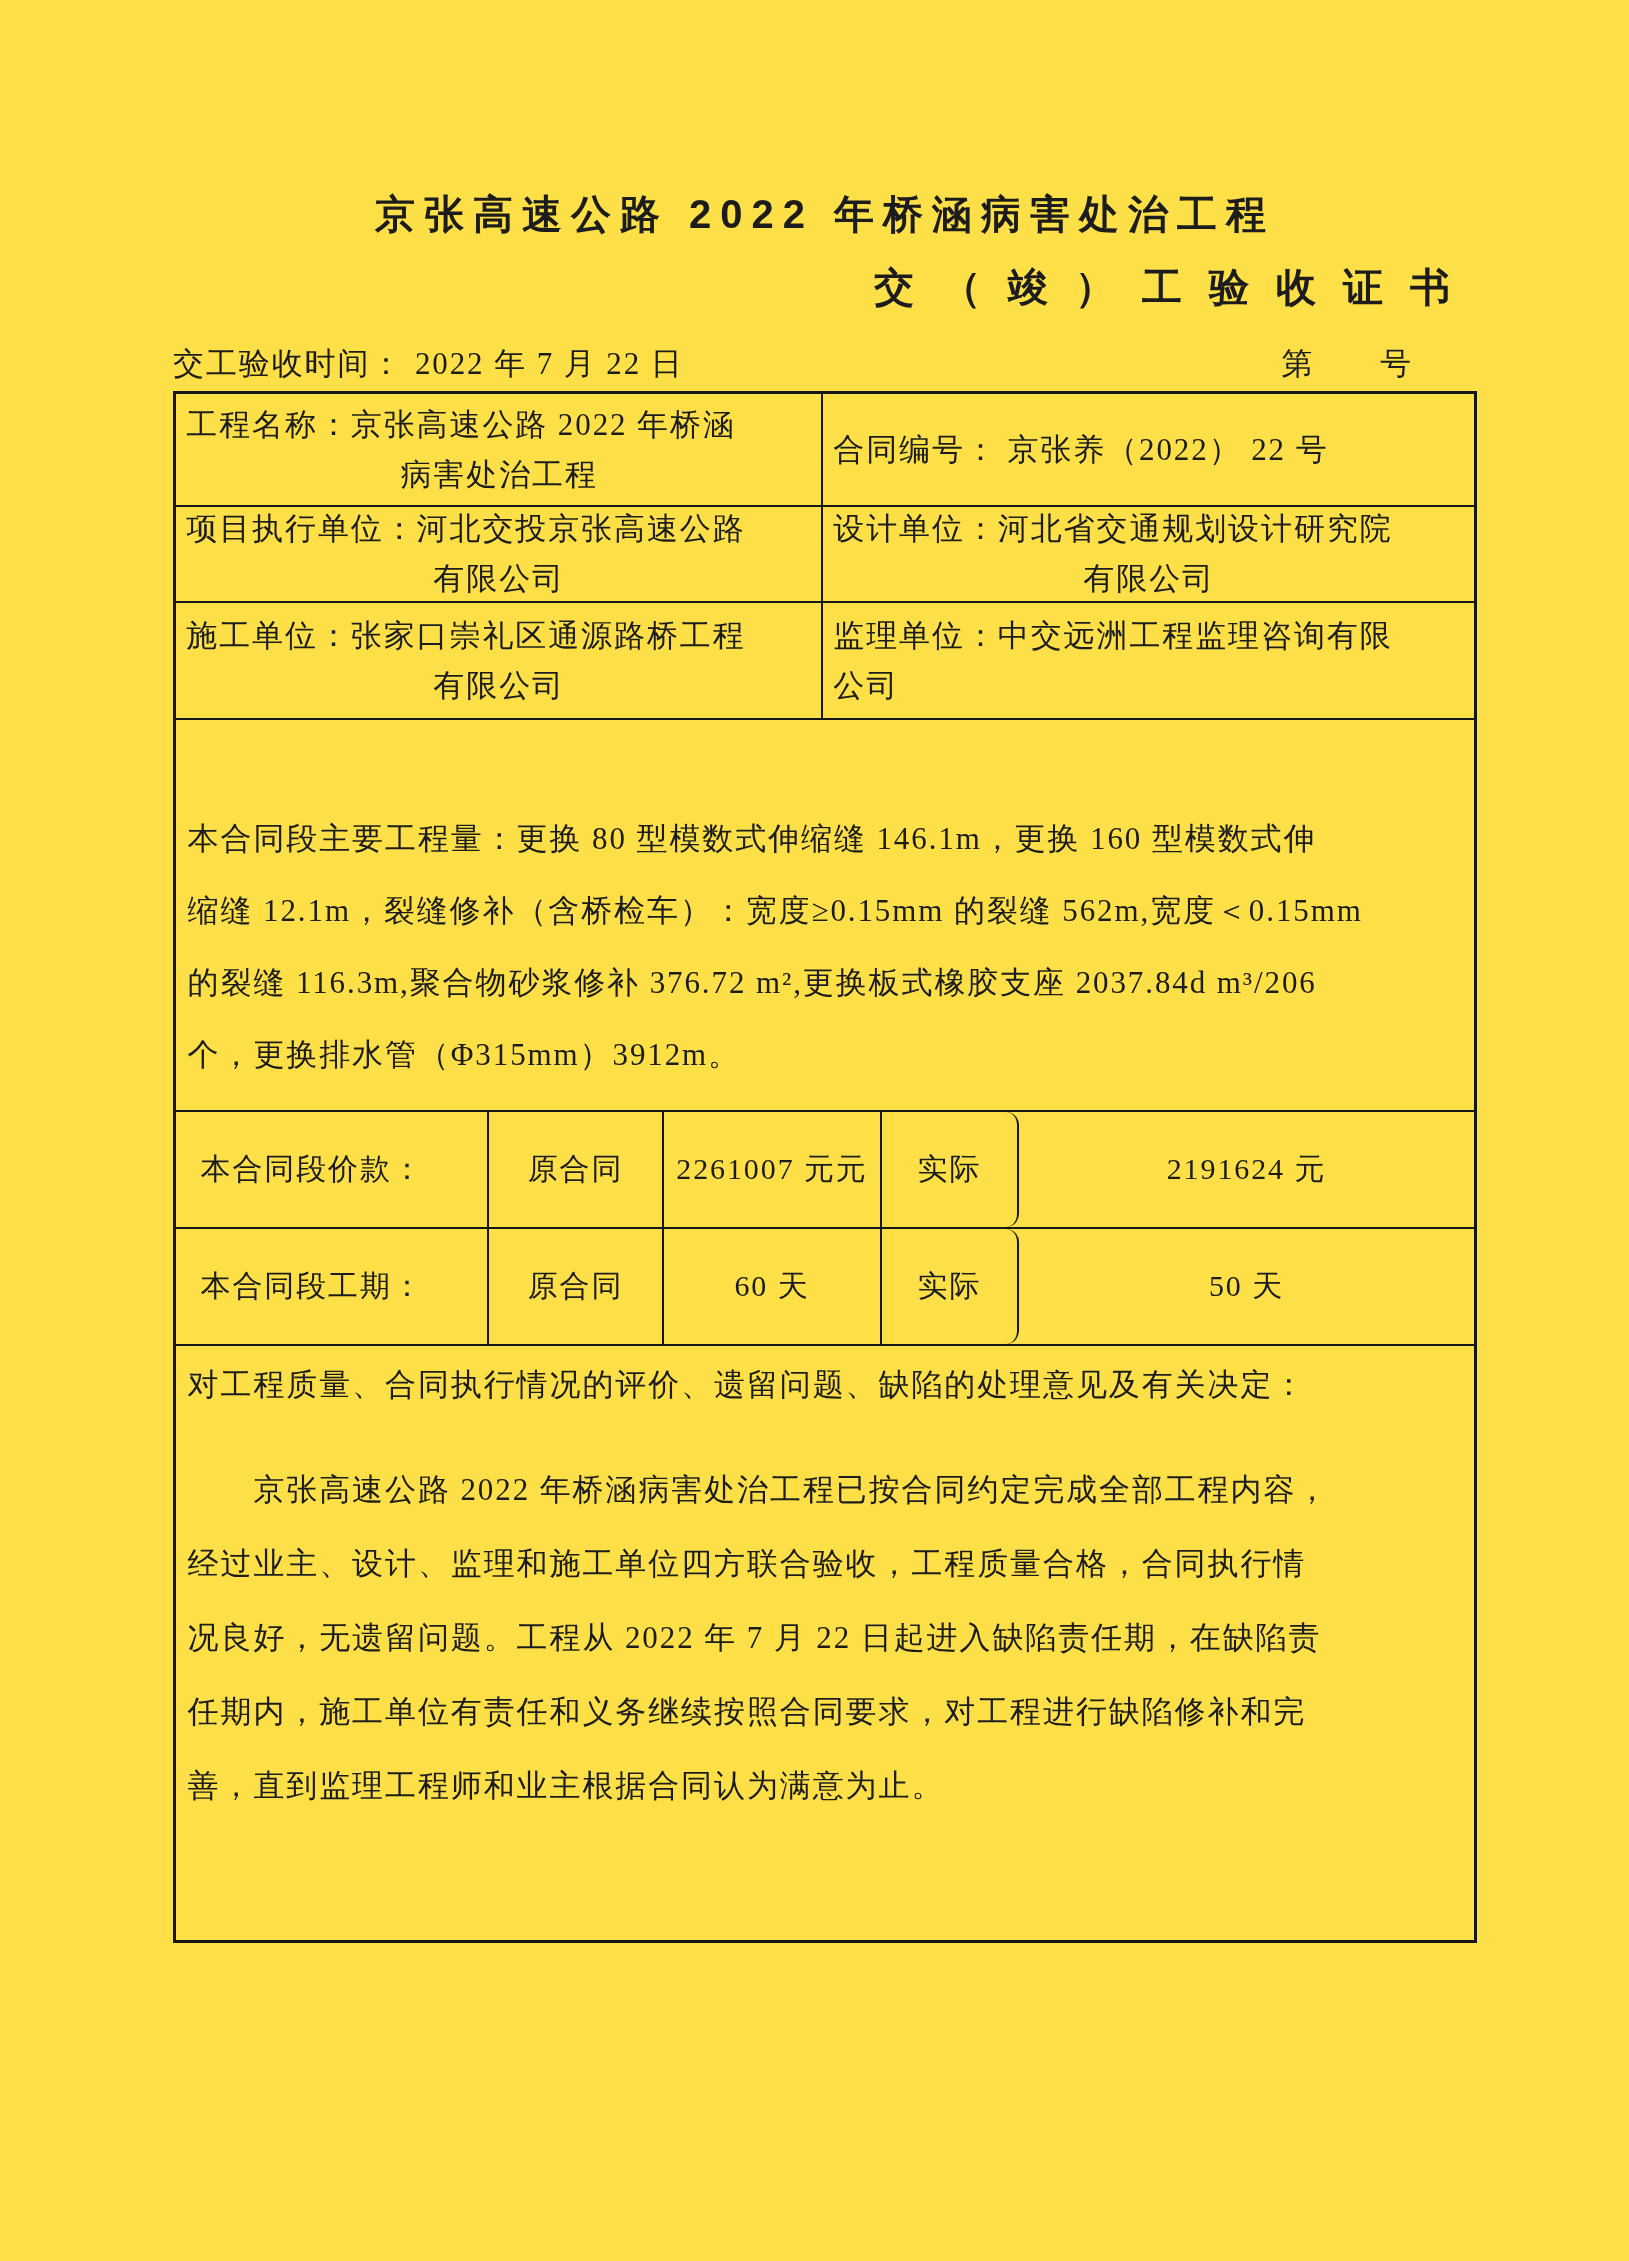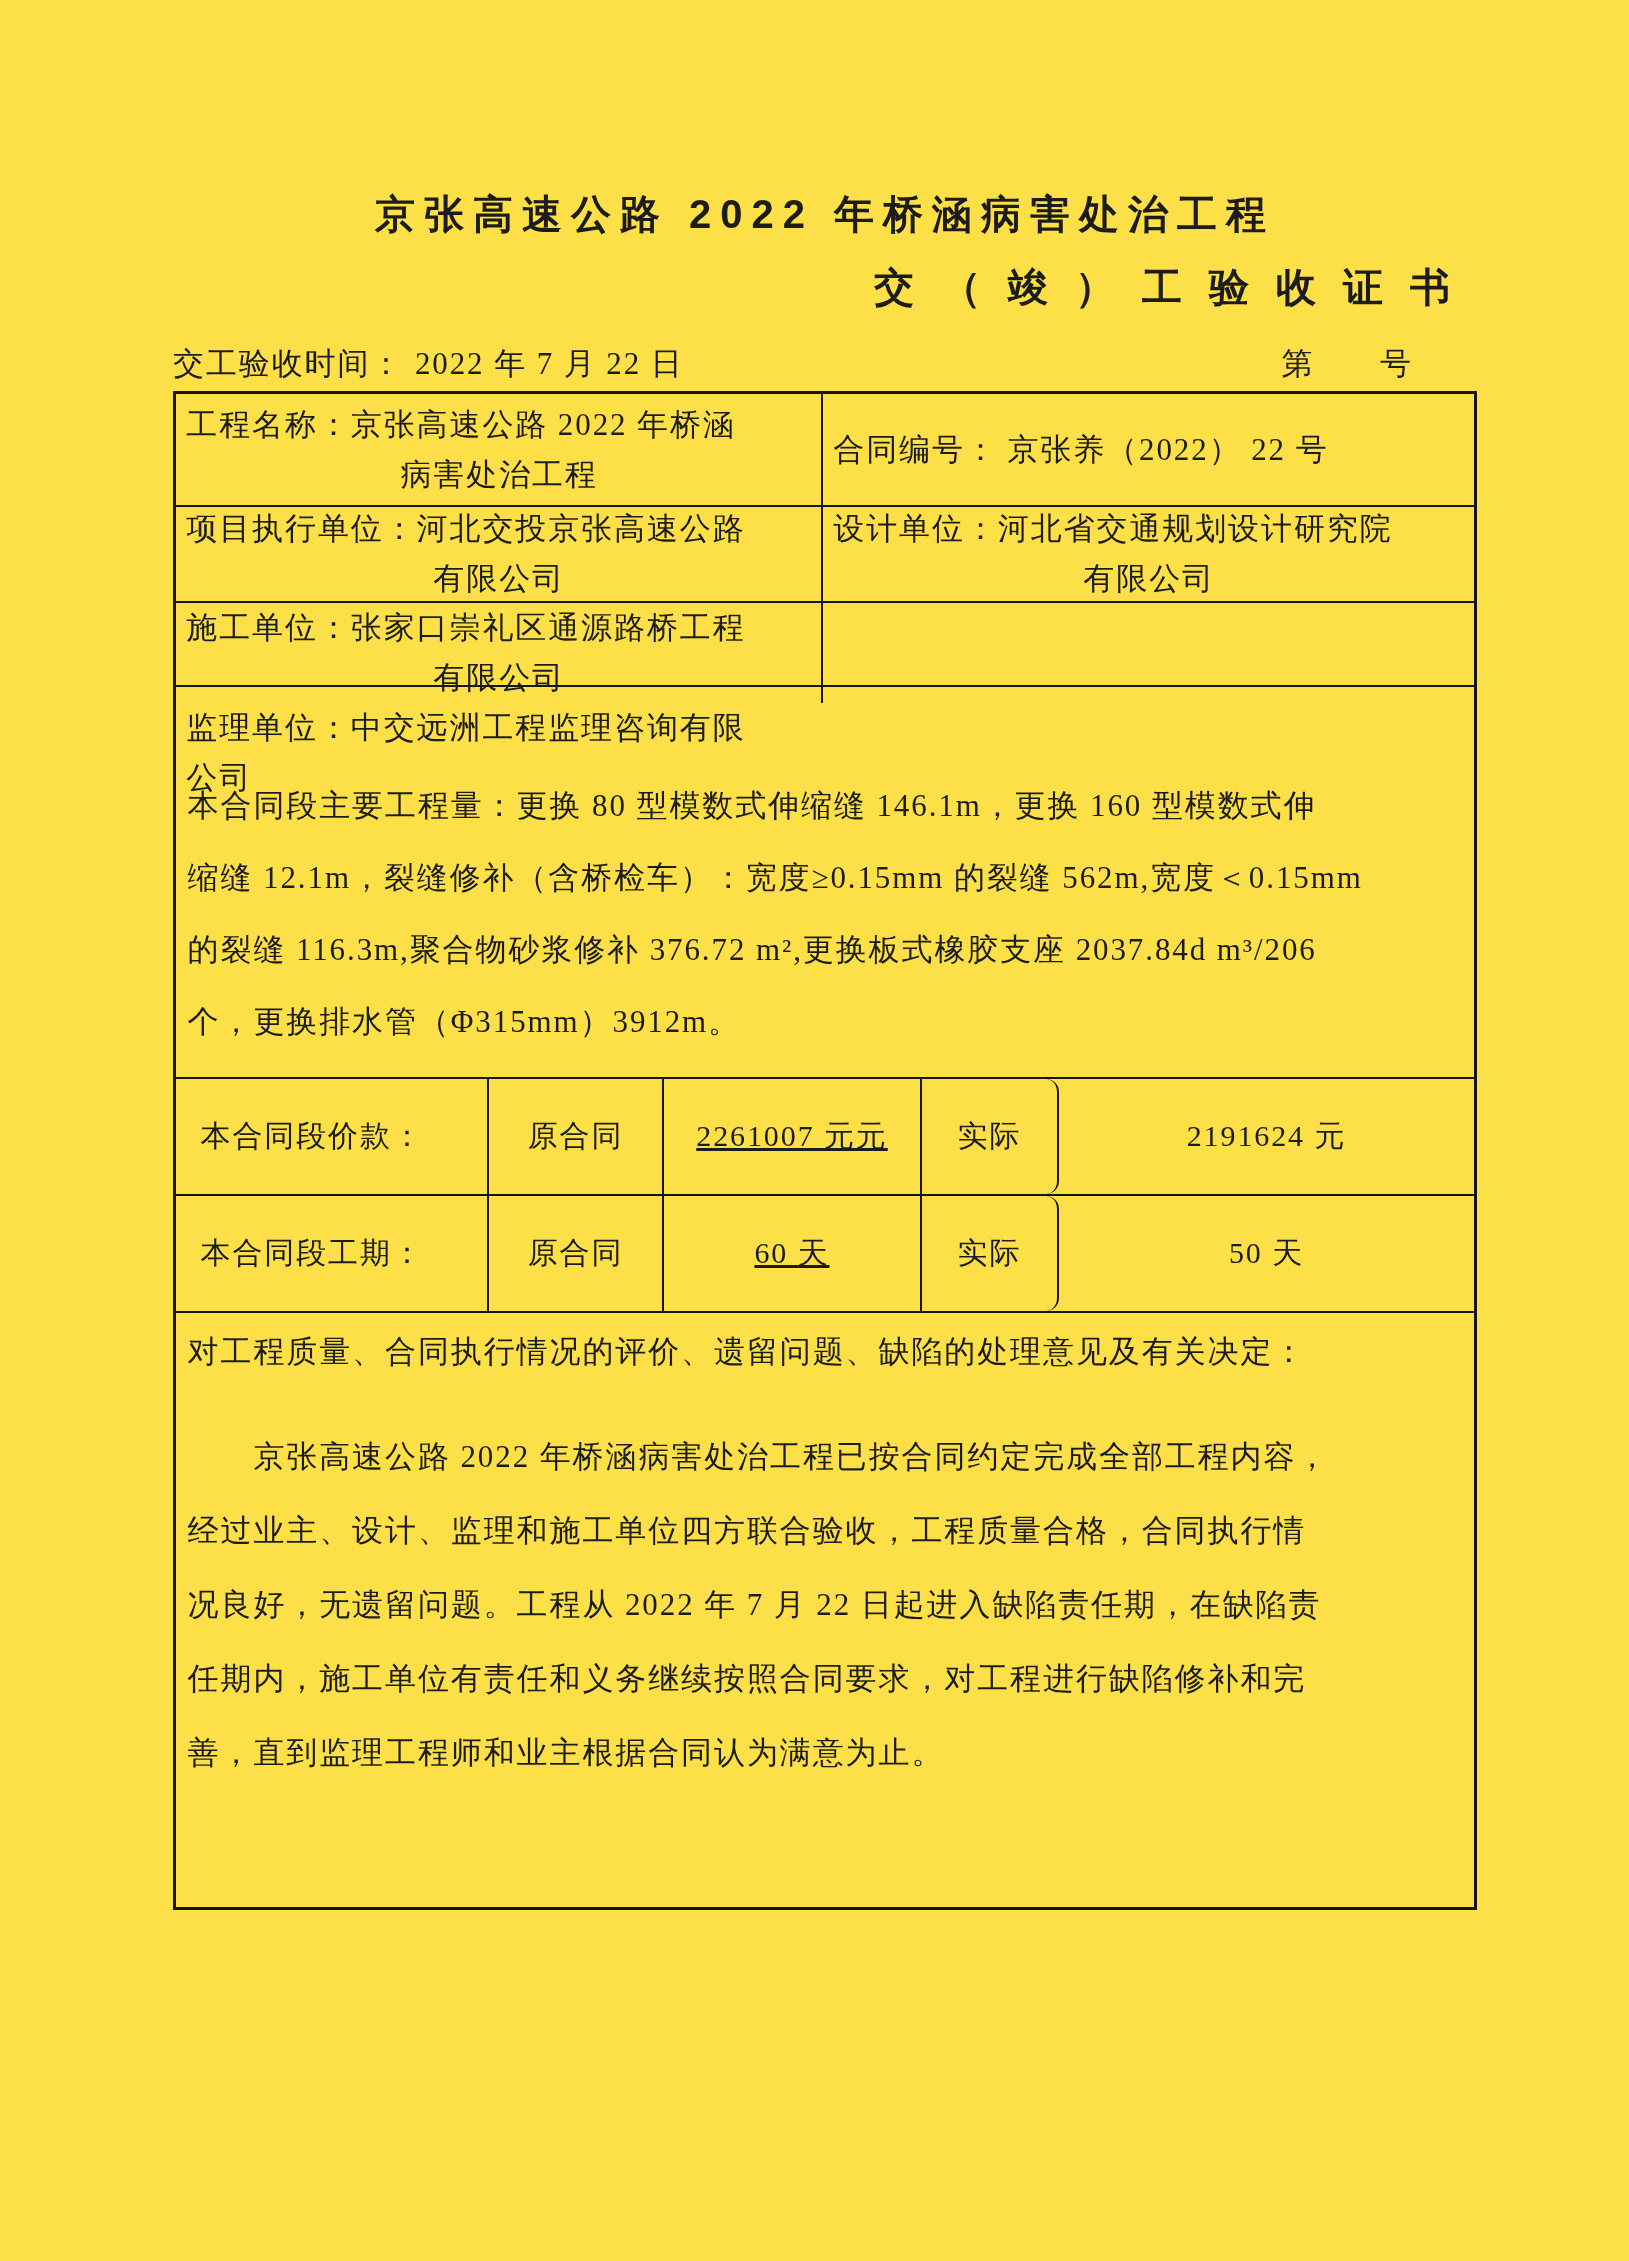--- a/index.html
+++ b/index.html
@@ -70,21 +70,21 @@
     flex-direction:column;
     justify-content:center;
   }
   .c-l { width:647px; border-right:2.6px solid #161616; }
   .c-r { flex:1; }
   .ln { line-height:50px; }
   .ln-center { text-align:center; }
 
   .r1 { height:111px; }
   .r2 { height:96px; }
-  .r3 { height:84px;flex-direction:column; }
+  .r3 { height:117px; }
 
   .quant-row { height:392px; }
   .quant-cell {
     box-sizing:border-box;
     width:100%;
     padding:83px 11.6px 0 11.6px;
     font-size:31px;
     letter-spacing:1.9px;
     line-height:72px;
     white-space:pre-line;
@@ -96,21 +96,21 @@
     display:flex;
     align-items:center;
     justify-content:center;
     font-size:30px;
     letter-spacing:1.9px;
     border-right:2.6px solid #161616;
   }
   .c5:last-child { border-right:none; }
   .c5-label { width:313px; justify-content:flex-start; padding-left:24.5px; }
   .c5-orig  { width:175px; }
-  .c5-oval  { width:258px;text-decoration:underline; }
+  .c5-oval  { width:218px; }
   .c5-act   { width:137px;border-radius:13px; }
   .c5-aval  { flex:1; }
 
   .eval-row { height:596px; }
   .eval-cell {
     box-sizing:border-box;
     width:100%;
     padding:18px 11.6px 0 11.6px;
     font-size:31px;
     letter-spacing:1.9px;

